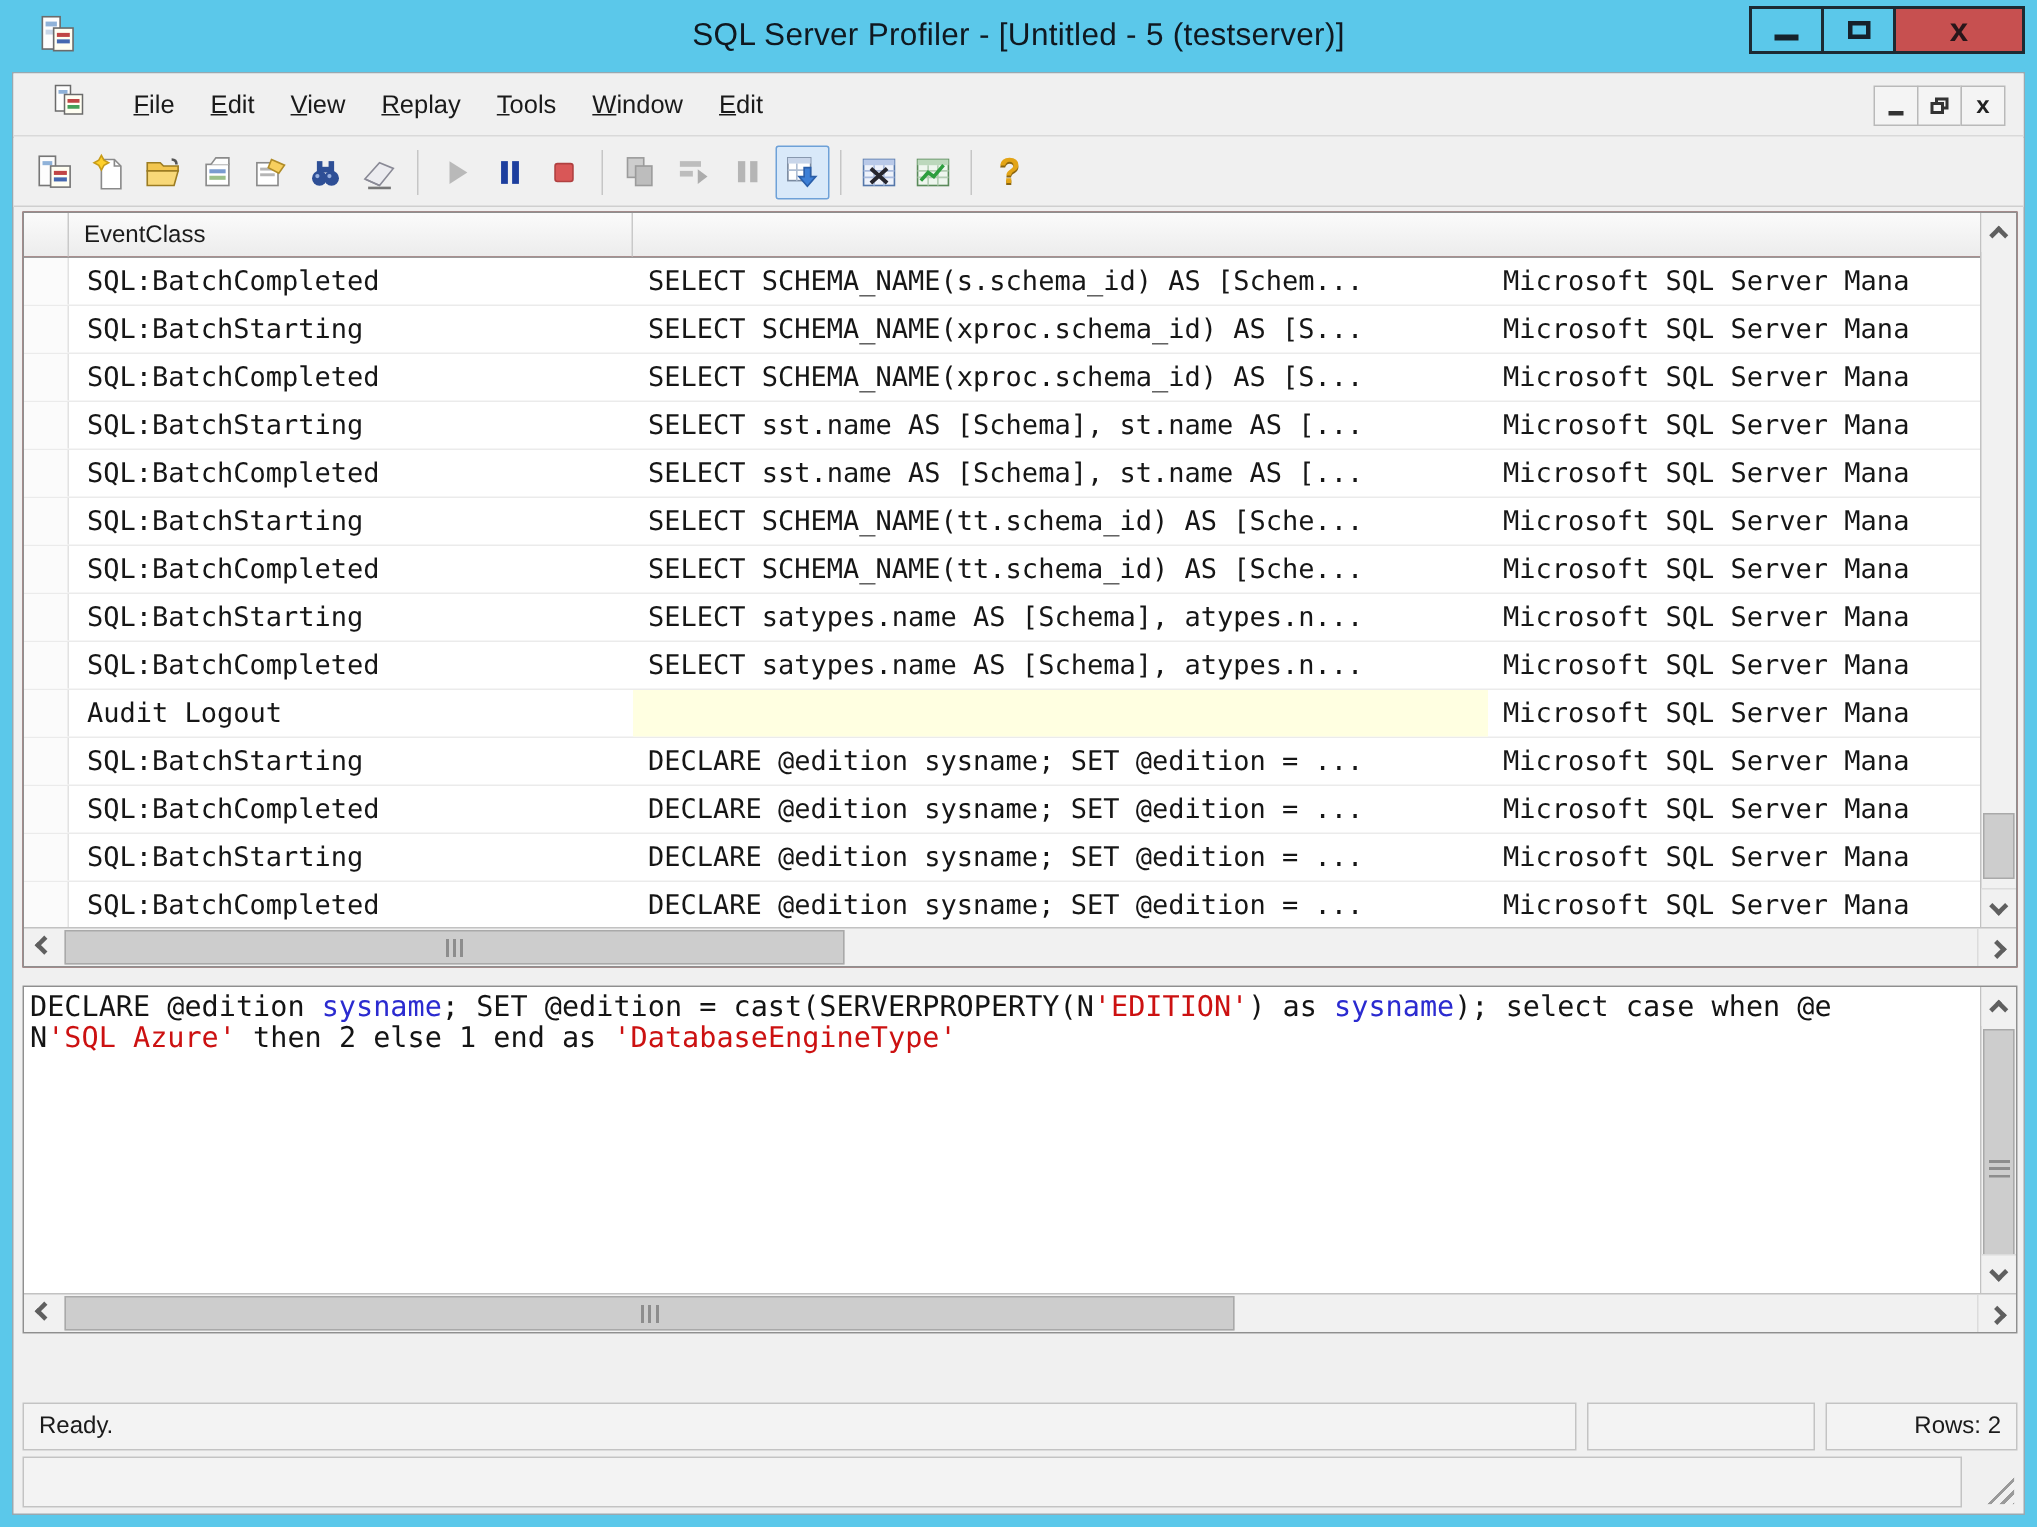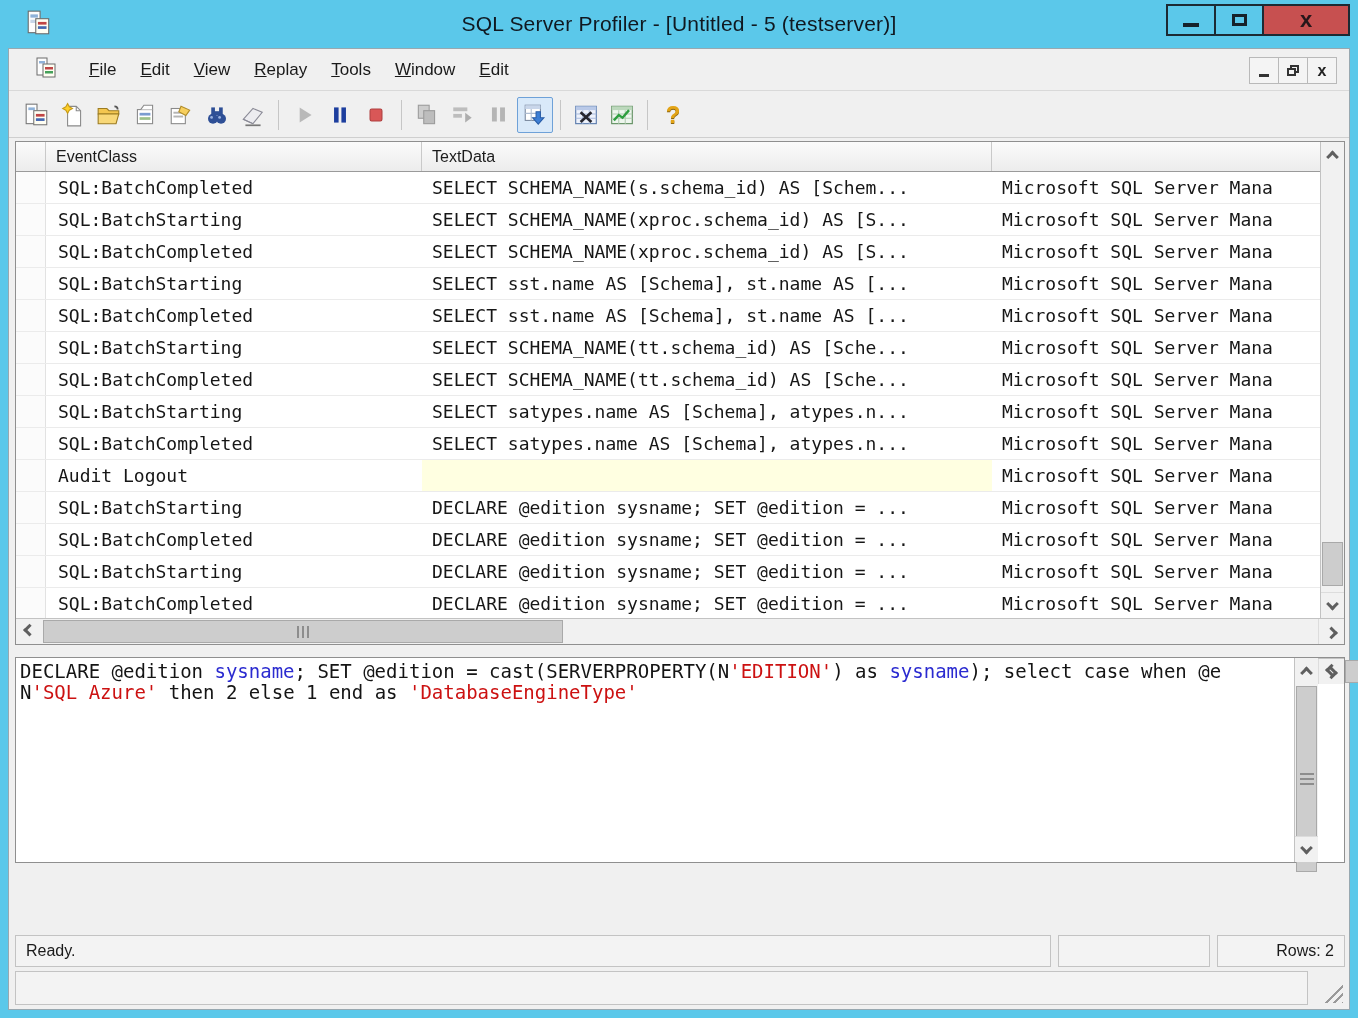--- a/index.html
+++ b/index.html
@@ -69,21 +69,21 @@
   .hthumb { position:absolute; top:1px; bottom:1px; background:#cdcdcd; border:1px solid #a9a9a9; display:flex; align-items:center; justify-content:center; }
   .chev { width:9px; height:9px; border-left:3px solid #5f5f5f; border-top:3px solid #5f5f5f; }
   .chev.up    { transform:rotate(45deg) translate(1px,1px); }
   .chev.down  { transform:rotate(225deg) translate(1px,1px); }
   .chev.left  { transform:rotate(-45deg) translate(1px,-1px); }
   .chev.right { transform:rotate(135deg) translate(1px,-1px); }
   .grip-v { width:13px; height:12px; background:repeating-linear-gradient(90deg,#8d8d8d 0 2px,transparent 2px 5px); }
   .grip-h { width:14px; height:12px; background:repeating-linear-gradient(0deg,#8d8d8d 0 2px,transparent 2px 5px); }
 
   
-  .detail-box { position:absolute; left:6px; top:608px; width:1330px; height:206px; border:1px solid #8f8f8f; background:#fff; display:flex; flex-direction:row; }
+  .detail-box { position:absolute; left:6px; top:608px; width:1330px; height:232px; border:1px solid #8f8f8f; background:#fff; display:flex; flex-direction:column; }
   .detail-main { flex:1; display:flex; min-height:0; }
   .detail-text { flex:1; padding:3px 4px; overflow:hidden; }
   .dline { font-family:"DejaVu Sans Mono",monospace; font-size:19px; line-height:21px; white-space:pre; color:#141414; }
   .seg-plain { color:#141414; }
   .seg-type { color:#2b2bd0; }
   .seg-string { color:#cc1111; }
 
   
   .statusbar1 { position:absolute; left:6px; top:886px; width:1330px; height:32px; display:flex; gap:7px; }
   .statusbar2 { position:absolute; left:6px; top:922px; width:1330px; height:34px; display:flex; gap:7px; }
@@ -285,21 +285,20 @@
         <span class="help-q">?</span>
       </div>
     </div>
 
     <div class="grid-box">
       <div class="grid-main">
         <div class="grid-table">
           <div class="grid-header">
             <div class="hcell rowhdr"></div>
             <div class="hcell">EventClass</div>
-            <div class="hcell">TextData</div>
           </div>
           <div id="trace-rows">
               <div class="grid-row">
                 <div class="cell rowhdr"></div>
                 <div class="cell event">SQL:BatchCompleted</div>
                 <div class="cell text">SELECT SCHEMA_NAME(s.schema_id) AS [Schem...</div>
                 <div class="cell app">Microsoft SQL Server Mana</div>
               </div>
               <div class="grid-row">
                 <div class="cell rowhdr"></div>

